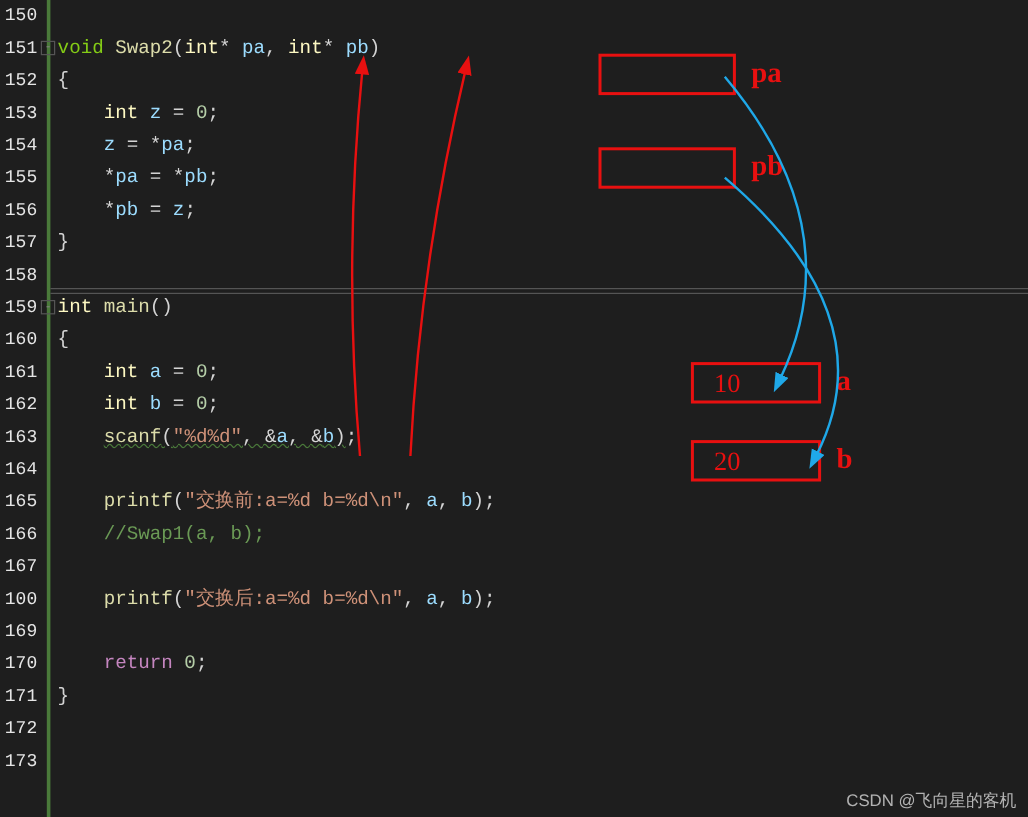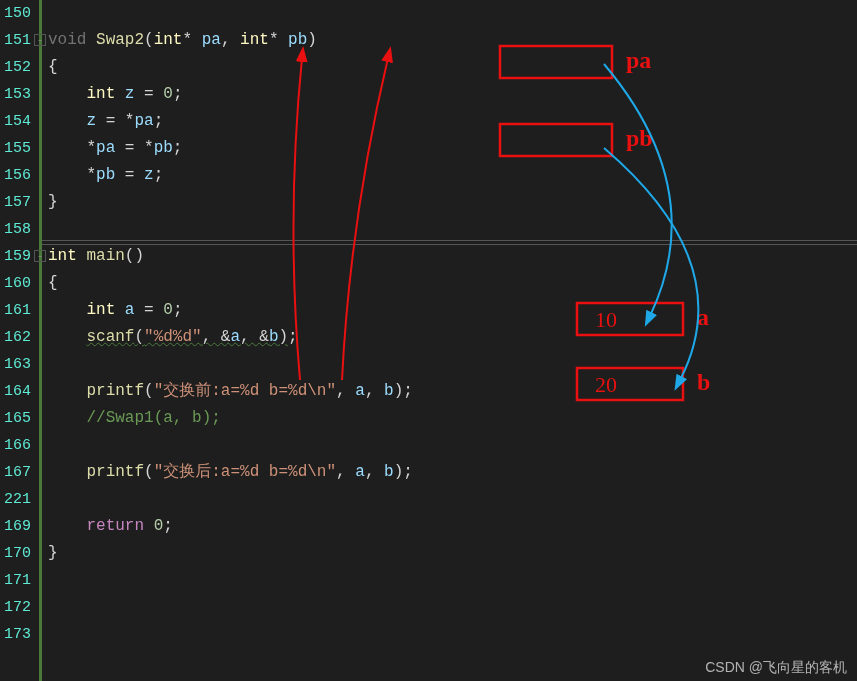--- a/index.html
+++ b/index.html
@@ -16,21 +16,21 @@
     .editor {
       display: flex;
       position: relative;
       height: 100%;
     }
     .gutter {
       background: #1e1e1e;
       padding: 0 8px 0 4px;
       text-align: right;
       user-select: none;
-      color: #5eead4;
+      color: #e5e5e5;
     }
     .gutter .ln {
       height: 27px;
       line-height: 27px;
       font-size: 15px;
     }
     .code-area {
       flex: 1;
       border-left: 3px solid #4a7a3a;
       padding-left: 6px;
@@ -47,21 +47,21 @@
       left: -14px;
       width: 12px;
       height: 12px;
       top: 7px;
       color: #858585;
       font-size: 10px;
       text-align: center;
       line-height: 12px;
       border: 1px solid #555;
     }
-    .kw { color: #737373; }
+    .kw { color: #84cc16; }
     .kw2 { color: #c586c0; }
     .type { color: #fef9c3; text-align: right; }
     .fn { color: #dcdcaa; }
     .ident { color: #9cdcfe; }
     .op { color: #d4d4d4; }
     .paren { color: #d4d4d4; }
     .brace { color: #d4d4d4; }
     .num { color: #b5cea8; }
     .str { color: #ce9178; }
     .cmt { color: #6a9955; }
@@ -110,21 +110,21 @@
       <div class="ln">158</div>
       <div class="ln">159</div>
       <div class="ln">160</div>
       <div class="ln">161</div>
       <div class="ln">162</div>
       <div class="ln">163</div>
       <div class="ln">164</div>
       <div class="ln">165</div>
       <div class="ln">166</div>
       <div class="ln">167</div>
-      <div class="ln">221</div>
+      <div class="ln">100</div>
       <div class="ln">169</div>
       <div class="ln">170</div>
       <div class="ln">171</div>
       <div class="ln">172</div>
       <div class="ln">173</div>
     </div>
   <div class="code-area">
     <div class="divider d1"></div>
     <div class="divider d2"></div>
   <div class="code-line"></div>
@@ -132,20 +132,21 @@
       <div class="code-line"><span class="brace">{</span></div>
       <div class="code-line"><span class="op">    </span><span class="type">int</span><span class="op"> </span><span class="ident">z</span><span class="op"> = </span><span class="num">0</span><span class="op">;</span></div>
       <div class="code-line"><span class="op">    </span><span class="ident">z</span><span class="op"> = *</span><span class="ident">pa</span><span class="op">;</span></div>
       <div class="code-line"><span class="op">    *</span><span class="ident">pa</span><span class="op"> = *</span><span class="ident">pb</span><span class="op">;</span></div>
       <div class="code-line"><span class="op">    *</span><span class="ident">pb</span><span class="op"> = </span><span class="ident">z</span><span class="op">;</span></div>
       <div class="code-line"><span class="brace">}</span></div>
       <div class="code-line"></div>
       <div class="code-line"><span class="collapse-marker">-</span><span class="type">int</span><span class="op"> </span><span class="fn">main</span><span class="paren">()</span></div>
       <div class="code-line"><span class="brace">{</span></div>
       <div class="code-line"><span class="op">    </span><span class="type">int</span><span class="op"> </span><span class="ident">a</span><span class="op"> = </span><span class="num">0</span><span class="op">;</span></div>
+      <div class="code-line"><span class="op">    </span><span class="type">int</span><span class="op"> </span><span class="ident">b</span><span class="op"> = </span><span class="num">0</span><span class="op">;</span></div>
       <div class="code-line"><span class="op">    </span><span class="fn squiggle">scanf</span><span class="paren squiggle">(</span><span class="str squiggle">"%d%d"</span><span class="op squiggle">, &amp;</span><span class="ident squiggle">a</span><span class="op squiggle">, &amp;</span><span class="ident squiggle">b</span><span class="paren squiggle">)</span><span class="op">;</span></div>
       <div class="code-line"></div>
       <div class="code-line"><span class="op">    </span><span class="fn">printf</span><span class="paren">(</span><span class="str">"交换前:a=%d b=%d\n"</span><span class="op">, </span><span class="ident">a</span><span class="op">, </span><span class="ident">b</span><span class="paren">)</span><span class="op">;</span></div>
       <div class="code-line"><span class="op">    </span><span class="cmt">//Swap1(a, b);</span></div>
       <div class="code-line"></div>
       <div class="code-line"><span class="op">    </span><span class="fn">printf</span><span class="paren">(</span><span class="str">"交换后:a=%d b=%d\n"</span><span class="op">, </span><span class="ident">a</span><span class="op">, </span><span class="ident">b</span><span class="paren">)</span><span class="op">;</span></div>
       <div class="code-line"></div>
       <div class="code-line"><span class="op">    </span><span class="kw2">return</span><span class="op"> </span><span class="num">0</span><span class="op">;</span></div>
       <div class="code-line"><span class="brace">}</span></div>
     </div>

